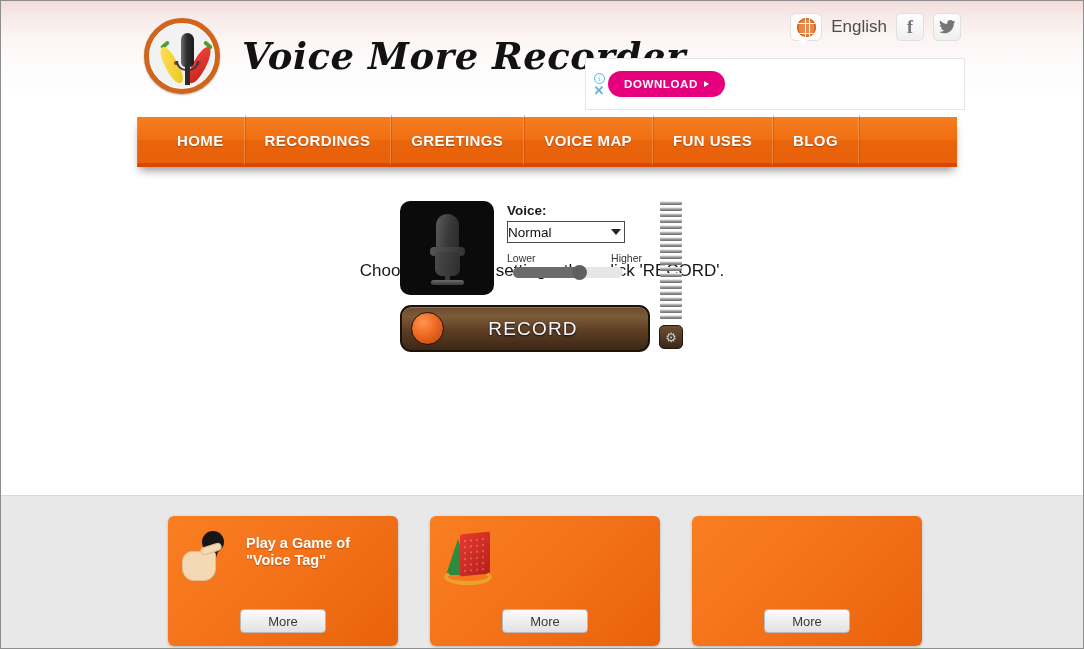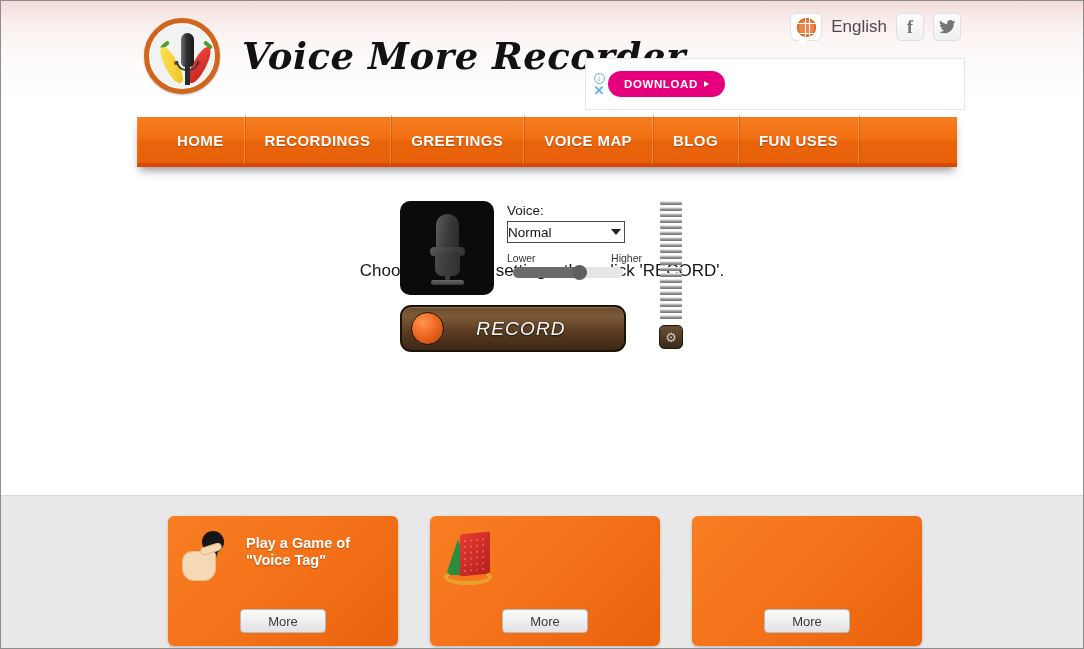--- a/index.html
+++ b/index.html
@@ -220,21 +220,21 @@
   }
   .mic-stem {
     position:absolute; left:18px; top:62px; width:5px;height:8px; background:#3a3a3a;
   }
   .mic-base {
     position:absolute; left:4px; top:68px; width:33px;height:5px;border-radius:3px;
     background:linear-gradient(to bottom,#6a6a6a,#3a3a3a);
   }
 
   .voice-group { position:absolute; left:110px; top:2px; width:135px; }
-  .voice-label { font-size:13.5px; font-weight:normal; color:#1a1a1a; margin-bottom:3px;}
+  .voice-label { font-size:13.5px; font-weight:bold; color:#1a1a1a; margin-bottom:3px;}
   .voice-select {
     width:118px; height:22px;
     border:1px solid #4a4a4a; background:#ffffff;
     font-size:13.5px; color:#111;
     padding:0 0;
     display:flex; align-items:center; justify-content:space-between;
   }
   .chev { width:0;height:0;border-left:5px solid transparent;border-right:5px solid transparent;border-top:6px solid #222; margin-right:3px;}
   .slider-labels {
     display:flex; justify-content:space-between;
@@ -258,25 +258,25 @@
     position:absolute; left:262px; top:124px;
     width:24px;height:24px;border-radius:5px;
     background:linear-gradient(to bottom,#6b4f32,#3a2918);
     border:1px solid #241709;
     display:flex;align-items:center;justify-content:center;
     color:#c8c8c8; font-size:13px;
   }
 
   .record-btn {
     position:absolute; left:3px; top:104px;
-    width:226px; height:47px; border-radius:11px;
+    width:250px; height:47px; border-radius:11px;
     background:linear-gradient(to bottom,#6b4a2c 0%, #7d5b39 22%, #5d3e23 55%, #3c2715 100%);
     border:2px solid #1d1208;
     box-shadow:inset 0 1px 0 rgba(255,255,255,.22);
-    display:flex; align-items:center;font-style:italic;
+    display:flex; align-items:center;
   }
   .record-dot {
     width:33px;height:33px;border-radius:50%;
     background:radial-gradient(circle at 36% 30%, #ff9454 0%, #ee6a22 45%, #b8410c 100%);
     border:1px solid #20130a;
     margin-left:9px; flex:none;
   }
   .record-text {
     flex:1; text-align:center; margin-right:26px;
     color:#f4f7fb; font-size:19px; letter-spacing:1.2px;
@@ -391,22 +391,22 @@
       </div>
     </div>
   </div>
 
   <div class="nav-wrap">
     <div class="nav">
       <div class="nav-item">HOME</div>
       <div class="nav-item">RECORDINGS</div>
       <div class="nav-item">GREETINGS</div>
       <div class="nav-item">VOICE MAP</div>
+      <div class="nav-item">FUN USES</div>
       <div class="nav-item">BLOG</div>
-      <div class="nav-item">FUN USES</div>
     </div>
   </div>
 
   <div class="main">
 
 
     <div class="recorder">
 
       <div class="mic-panel">
         <div class="mic">

